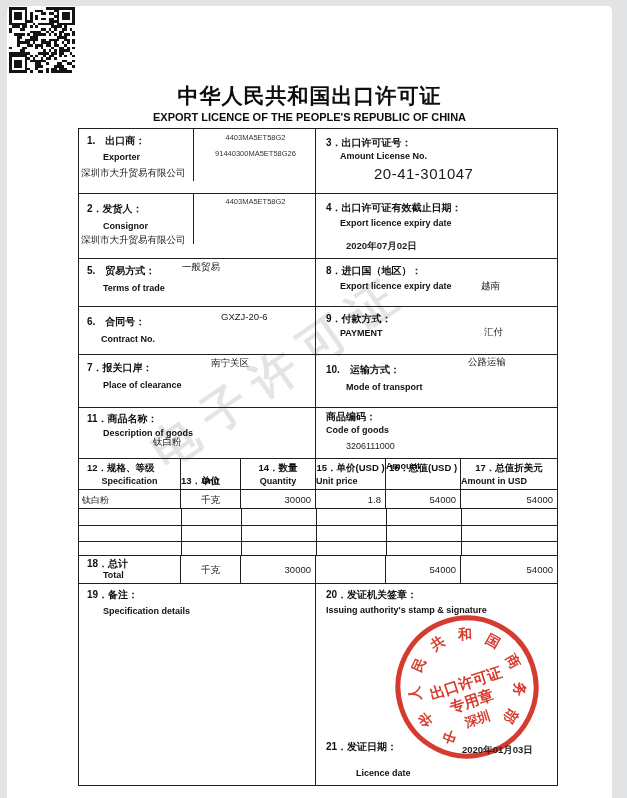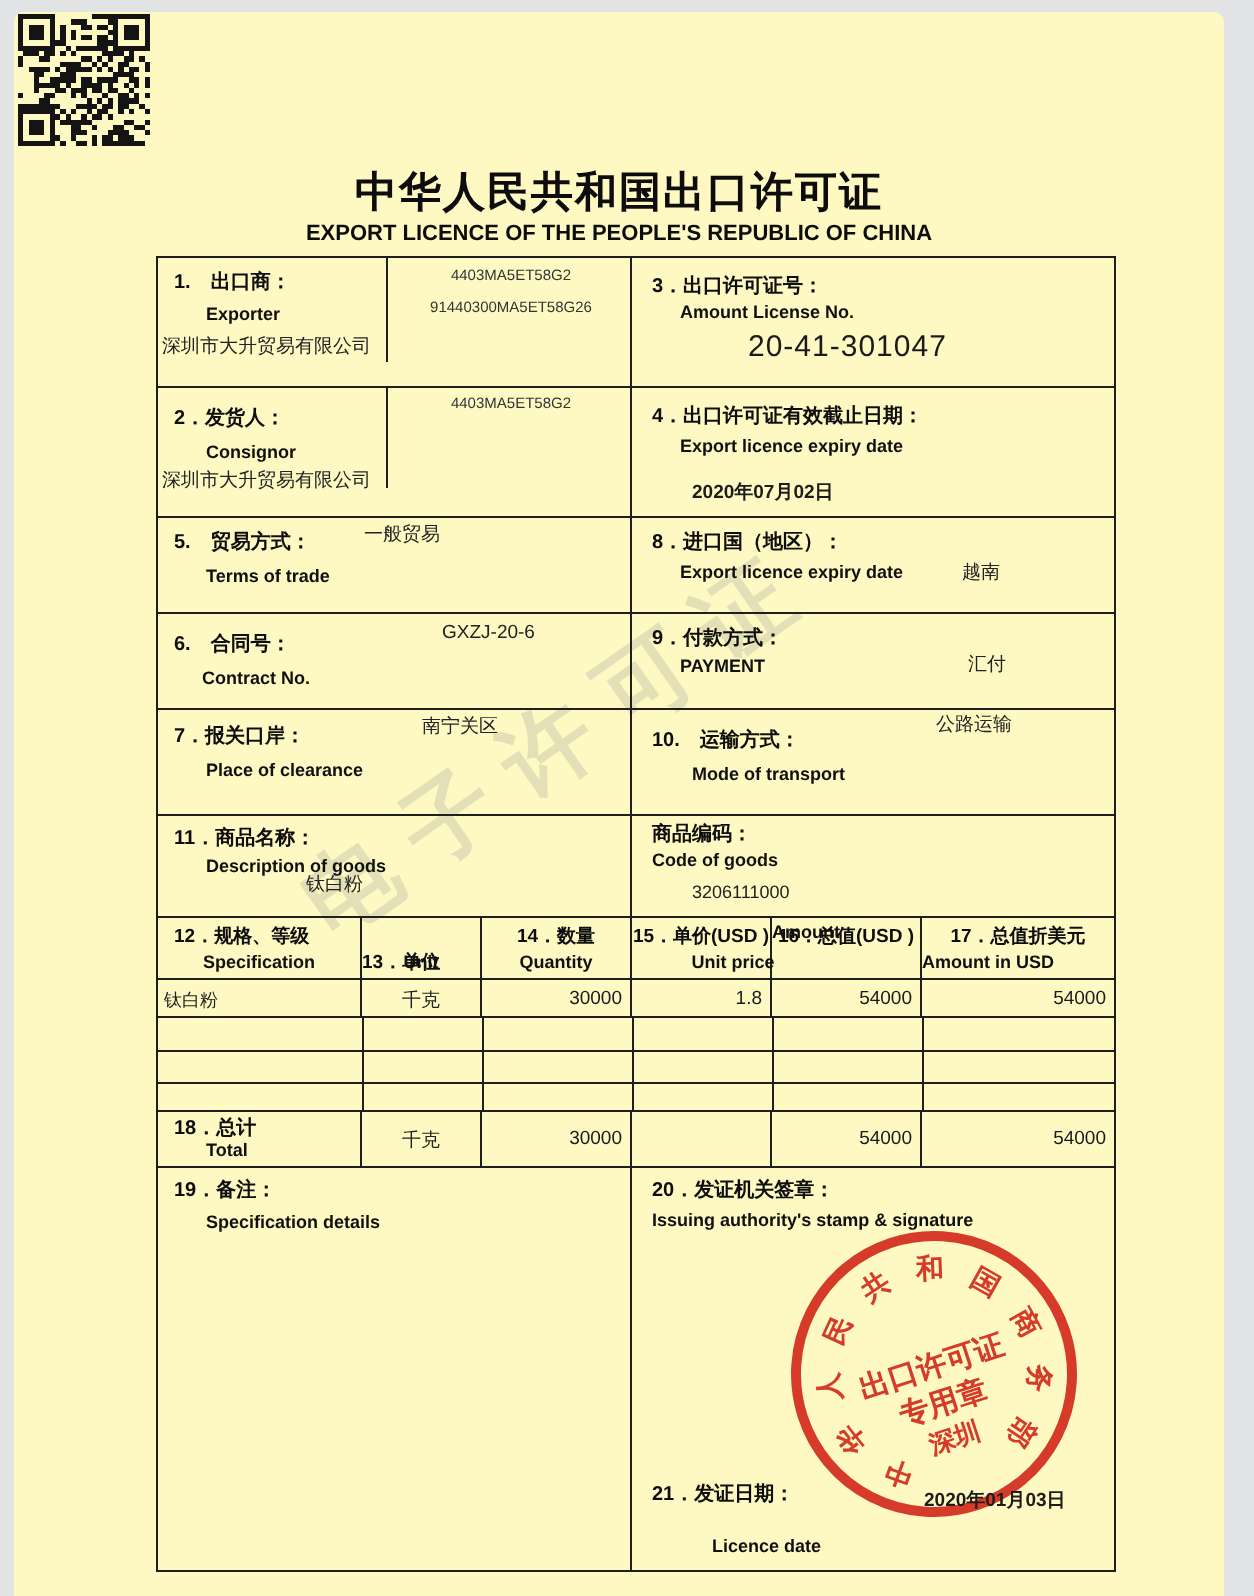--- a/index.html
+++ b/index.html
@@ -1,18 +1,18 @@
 <!DOCTYPE html>
 <html><head>
 <meta charset="utf-8">
 <style>
   html,body{margin:0;padding:0;}
   body{width:627px;height:798px;background:#e2e3e5;position:relative;overflow:hidden;
        font-family:"Liberation Sans","DejaVu Sans",sans-serif;color:#1a1a1a;}
-  .page{position:absolute;left:7px;top:6px;width:605px;height:792px;background:#fef9c3;
+  .page{position:absolute;left:7px;top:6px;width:605px;height:792px;background:#ffffff;
         border-radius:5px 5px 0 0;}
   .qr{position:absolute;left:2px;top:1px;width:66px;height:66px;}
   .title{position:absolute;left:0;top:76px;width:100%;text-align:center;
          font-size:21px;font-weight:bold;letter-spacing:1px;color:#0d0d0d;}
   .subtitle{position:absolute;left:0;top:105px;width:100%;text-align:center;
             font-size:11px;font-weight:bold;color:#0d0d0d;}
   .watermark{position:absolute;left:150px;top:420px;font-size:46px;letter-spacing:14px;
              color:rgba(130,130,135,0.22);transform:rotate(-35deg);transform-origin:left center;
              white-space:nowrap;z-index:0;font-weight:bold;}
   .form{position:absolute;left:71px;top:122px;width:478px;height:656px;
@@ -451,21 +451,21 @@
     <div class="cell br bb hcell" style="left:102px;top:330px;width:60px;height:31px">
       <span class="zh" style="left:0;top:16px;width:100%;text-align:left;font-size:9.5px">13．单位</span>
       <span class="en" style="left:0;top:17px;width:100%;text-align:center">Unit</span>
     </div>
     <div class="cell br bb hcell" style="left:162px;top:330px;width:75px;height:31px">
       <span class="zh" style="left:0;top:3px;width:100%;text-align:center;font-size:9.5px">14．数量</span>
       <span class="en" style="left:0;top:17px;width:100%;text-align:center">Quantity</span>
     </div>
     <div class="cell br bb hcell" style="left:237px;top:330px;width:70px;height:31px">
       <span class="zh" style="left:0;top:3px;width:100%;text-align:center;font-size:9.5px">15．单价(USD )</span>
-      <span class="en" style="left:16px;top:17px;width:100%;text-align:center">Unit price</span>
+      <span class="en" style="left:0;top:17px;width:100%;text-align:left">Unit price</span>
     </div>
     <div class="cell br bb hcell" style="left:307px;top:330px;width:75px;height:31px">
       <span class="zh" style="left:0;top:3px;width:100%;text-align:center;font-size:9.5px">16．总值(USD )</span>
       <span class="en" style="left:0;top:2px;width:100%;">Amount</span>
     </div>
     <div class="cell bb hcell" style="left:382px;top:330px;width:96px;height:31px">
       <span class="zh" style="left:0;top:3px;width:100%;text-align:center;font-size:9.5px">17．总值折美元</span>
       <span class="en" style="left:0;top:17px;width:100%;">Amount in USD</span>
     </div>
 

